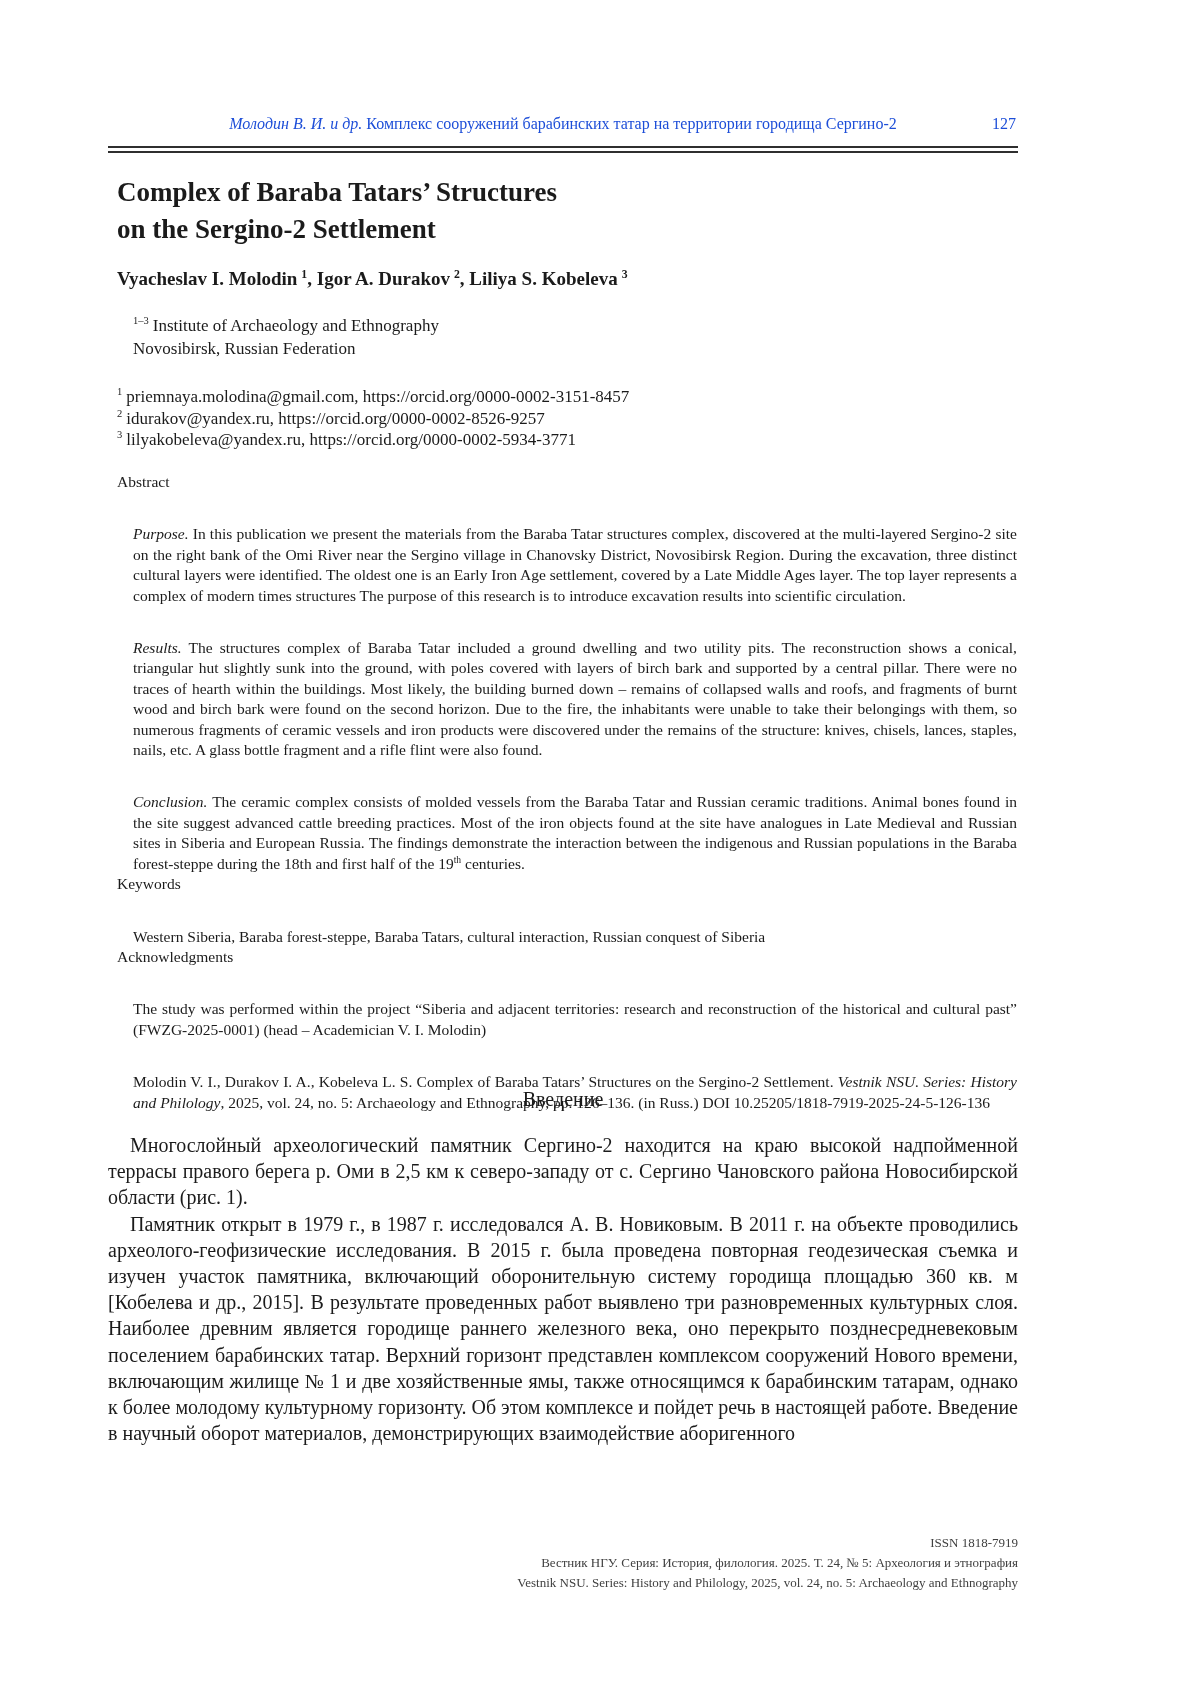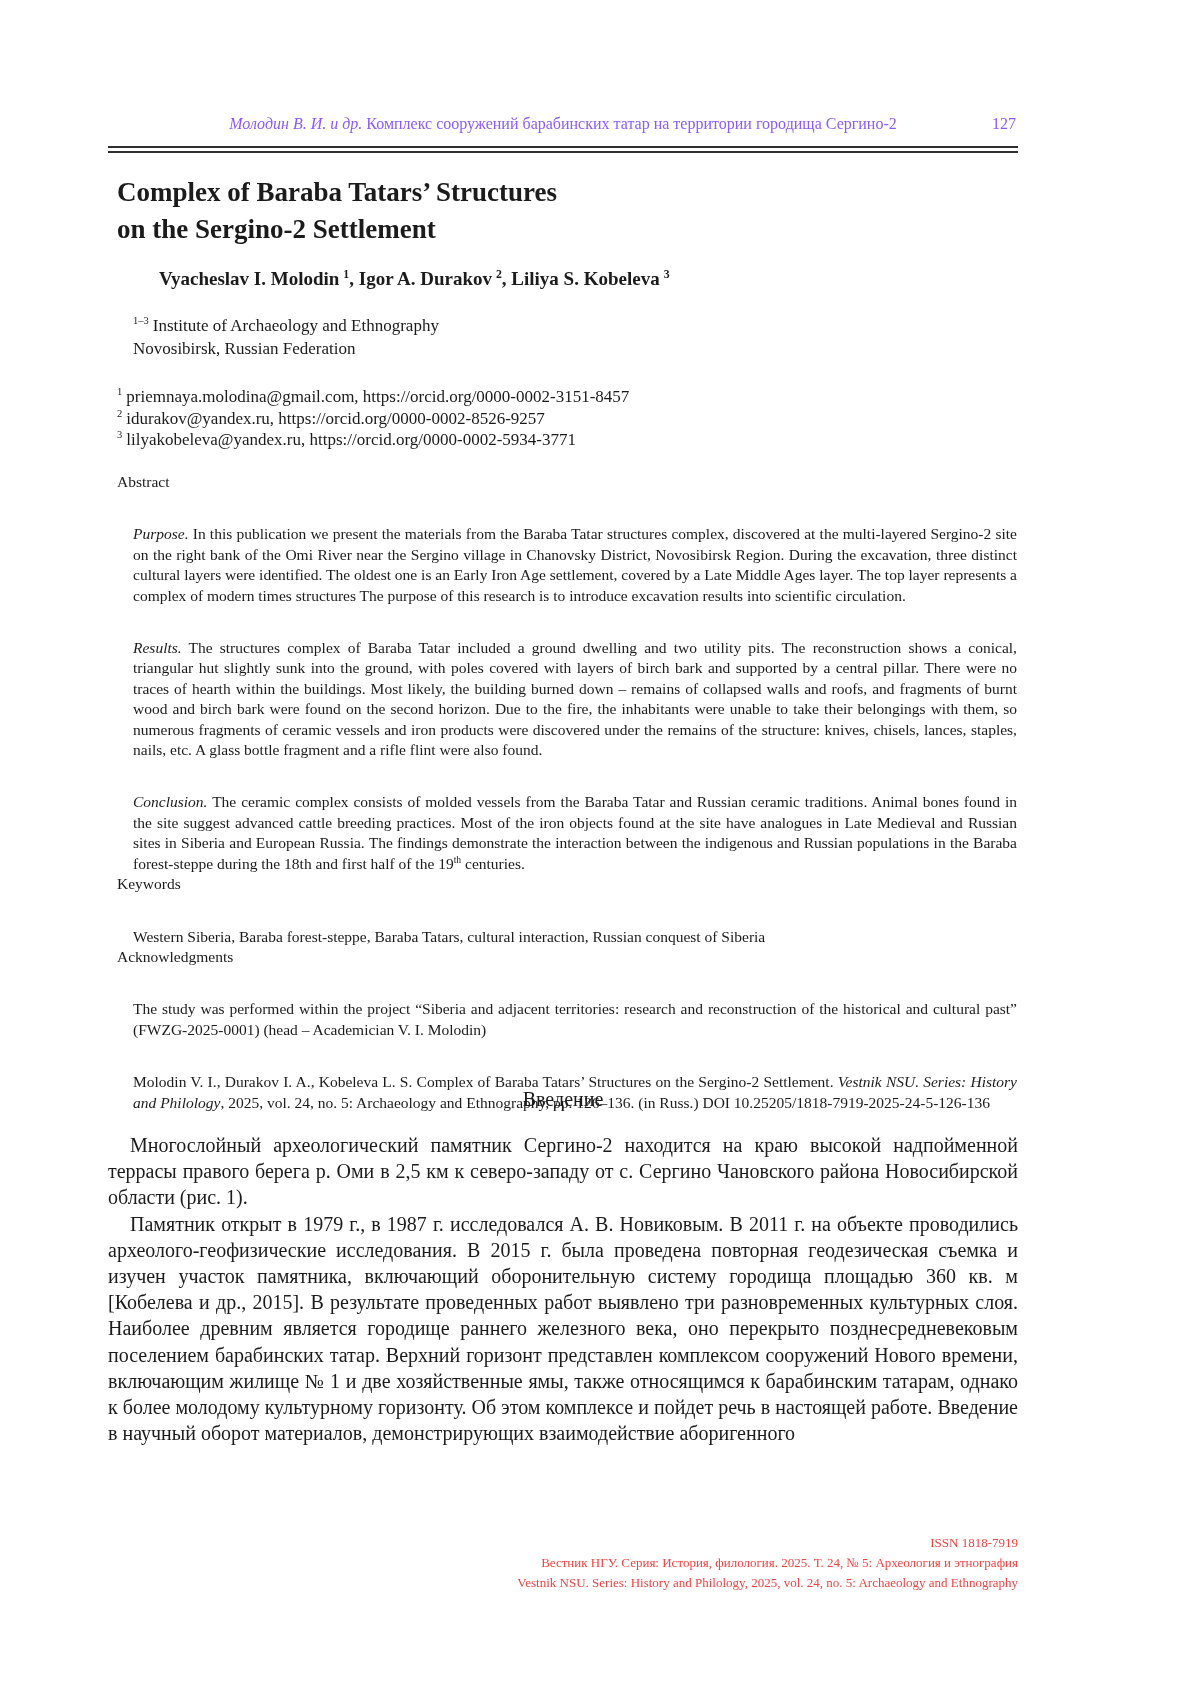--- a/index.html
+++ b/index.html
@@ -5,44 +5,44 @@
   * { margin:0; padding:0; box-sizing:border-box; }
   html,body { background:#e9e9e9; }
   body { font-family:"Liberation Serif","DejaVu Serif",serif; }
   .sheet {
     position:relative; width:1200px; height:1697px; background:#ffffff;
     color:#1b1b1b; overflow:hidden;
   }
   .it { font-style:italic; }
   .running-head {
     position:absolute; top:114px; left:108px; width:910px;
-    font-size:16px; line-height:20px; color:#8b5cf6; text-align:center;
+    font-size:16px; line-height:20px; color:#1d4ed8; text-align:center;
   }
   .rh-page { position:absolute; right:2px; top:0; }
   .rule {
     position:absolute; top:146px; left:108px; width:910px; height:7px;
     border-top:2px solid #2f2f2f; border-bottom:2px solid #2f2f2f;
   }
   .title { position:absolute; top:174px; left:117px; font-size:27px; line-height:37px; font-weight:bold; }
   .title .tl { display:block; }
-  .authors { position:absolute; top:268px; left:117px; font-size:19px; font-weight:bold;margin-left:42px; }
+  .authors { position:absolute; top:268px; left:117px; font-size:19px; font-weight:bold; }
   .a-sup { font-size:62%; vertical-align:super; line-height:0; margin-left:4px; font-weight:bold; }
   .affil { position:absolute; top:314px; left:133px; font-size:17px; line-height:23px; }
   .affil-line { display:block; }
   .contacts { position:absolute; top:386px; left:117px; font-size:17px; line-height:21.5px; }
   .contact-line { display:block; }
   .c-sup { font-size:62%; vertical-align:super; line-height:0; margin-right:4px; }
   .meta { position:absolute; top:472px; left:117px; width:900px; font-size:15.5px; line-height:20.4px; }
   .meta .label { }
   .meta-par { padding-left:16px; text-align:justify;margin-top:32px; }
   .m-sup { font-size:62%; vertical-align:super; line-height:0; }
   .intro-heading { position:absolute; top:1088px; left:108px; width:910px; text-align:center; font-size:20px; font-weight:normal; }
   .intro { position:absolute; top:1132px; left:108px; width:910px; font-size:20px; line-height:26.2px; text-align:justify; }
   .body-par { text-indent:22px; }
-  .footer { position:absolute; top:1533px; left:108px; width:910px; text-align:right; font-size:13px; line-height:20px; color:#ef4444; }
+  .footer { position:absolute; top:1533px; left:108px; width:910px; text-align:right; font-size:13px; line-height:20px; color:#404040; }
   .footer-line { display:block; }
 </style>
 </head>
 <body>
 
 <div class="sheet">
 
   <header class="running-head">
     <span class="it">Молодин В. И. и др.</span><span> Комплекс сооружений барабинских татар на территории городища Сергино-2</span>
     <span class="rh-page">127</span>

